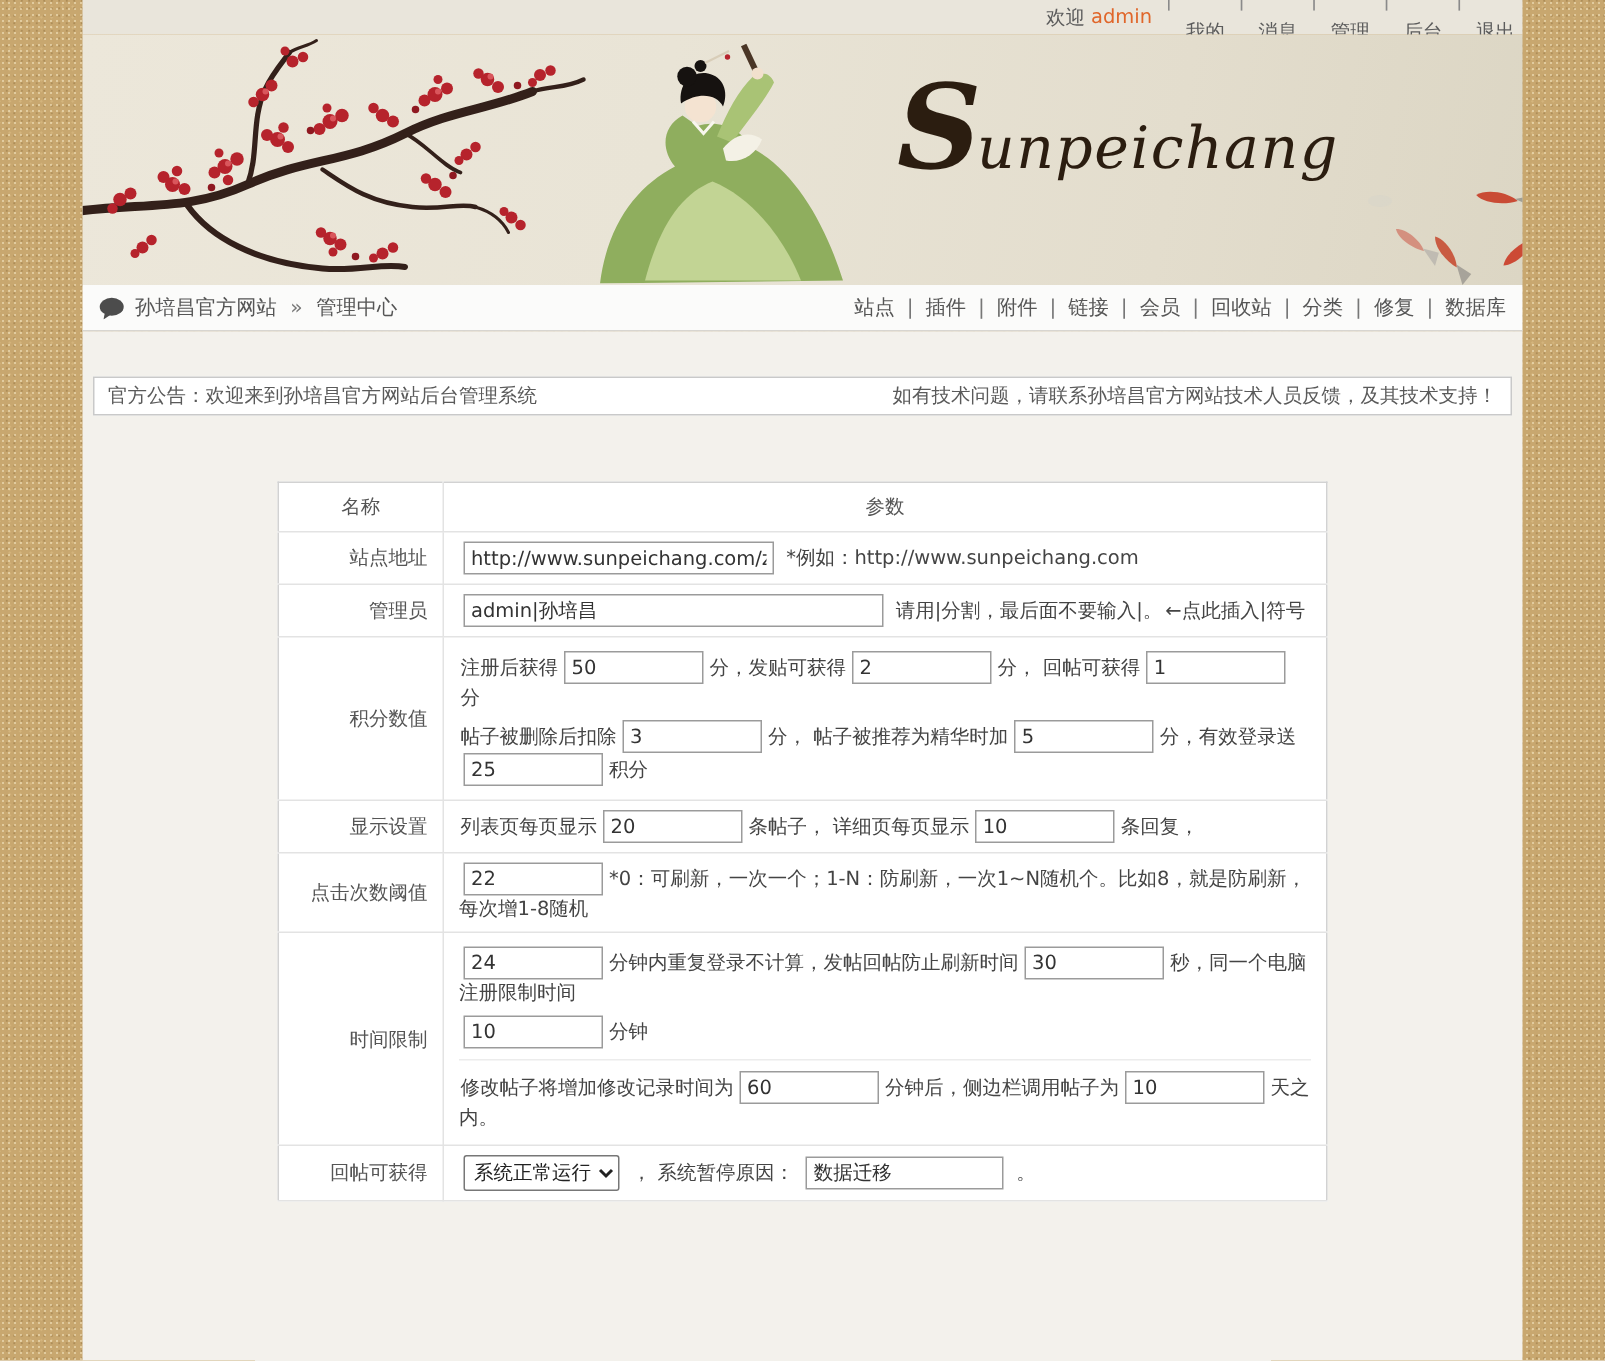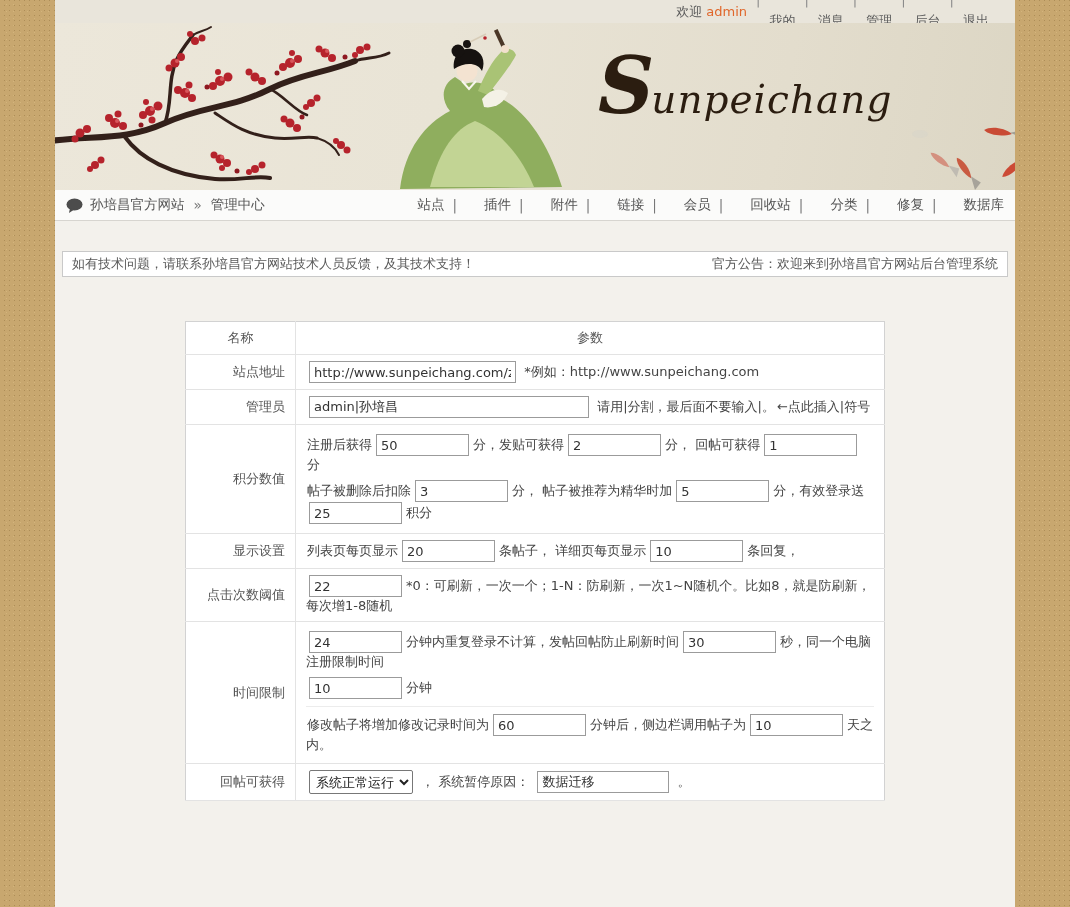--- a/index.html
+++ b/index.html
@@ -12,21 +12,21 @@
       radial-gradient(rgba(112,80,34,.30) 16%, transparent 17%),
       radial-gradient(rgba(233,205,150,.35) 15%, transparent 16%);
     background-size:4px 4px,5px 5px,7px 7px;
     background-position:0 0,2px 3px,3px 1px;
   }
   .page { width:960px; margin:0 auto; }
 
   
   .topbar {
     height:23px; background:#e9e5db; display:flex; align-items:center;
-    justify-content:flex-end; font-size:13px; color:#5c5c5c; padding-right:26px;
+    justify-content:flex-end; font-size:13px; color:#5c5c5c; padding-right:5px;
   }
   .topbar .welcome { margin-right:4px; }
   .topbar .admin { color:#e0662a; }
   .topbar .sep { margin:0 9px; color:#8a8a8a; }
   .topbar .tb-item { color:#5c5c5c; cursor:pointer;margin-top:19px; }
 
   
   .banner {
     position:relative; height:167px; overflow:hidden;
     background:linear-gradient(100deg,#ece7da 0%,#e9e4d6 40%,#e3ddcd 75%,#dcd6c4 100%);
@@ -45,21 +45,21 @@
   
   .navbar {
     height:31px; background:#fbfbfa; border-bottom:1px solid #d7d5d0;
     display:flex; align-items:center; justify-content:space-between;
     padding:0 11px; font-size:13.5px; color:#555;
   }
   .crumbs { display:flex; align-items:center; gap:7px; }
   .crumb-sep { color:#777; margin:0 2px; }
   .menu { display:flex; align-items:center; }
   .menu .sep { margin:0 8px; color:#777; }
-  .menu .menu-item { color:#555; cursor:pointer;margin-left:19px; }
+  .menu .menu-item { color:#555; cursor:pointer; }
 
   
   .main { background:#f3f1ec; height:686px; }
   .announce {
     margin:0 7px; position:relative; top:30px;
     background:#fff; border:1px solid #c9c9c9; height:26px;
     display:flex; align-items:center; justify-content:space-between;
     padding:0 9px; font-size:13px; color:#5a5a5a;
   }
 
@@ -315,22 +315,22 @@
         <span class="sep">|</span>
         <span class="menu-item">修复</span>
         <span class="sep">|</span>
         <span class="menu-item">数据库</span>
       </div>
   </div>
 
   <div class="main">
 
     <div class="announce">
+      <span>官方公告：欢迎来到孙培昌官方网站后台管理系统</span>
       <span>如有技术问题，请联系孙培昌官方网站技术人员反馈，及其技术支持！</span>
-      <span>官方公告：欢迎来到孙培昌官方网站后台管理系统</span>
     </div>
 
     <table class="settings">
       <tbody>
           <tr class="head">
         <td class="label">名称</td>
         <td>参数</td>
       </tr>
 
 

